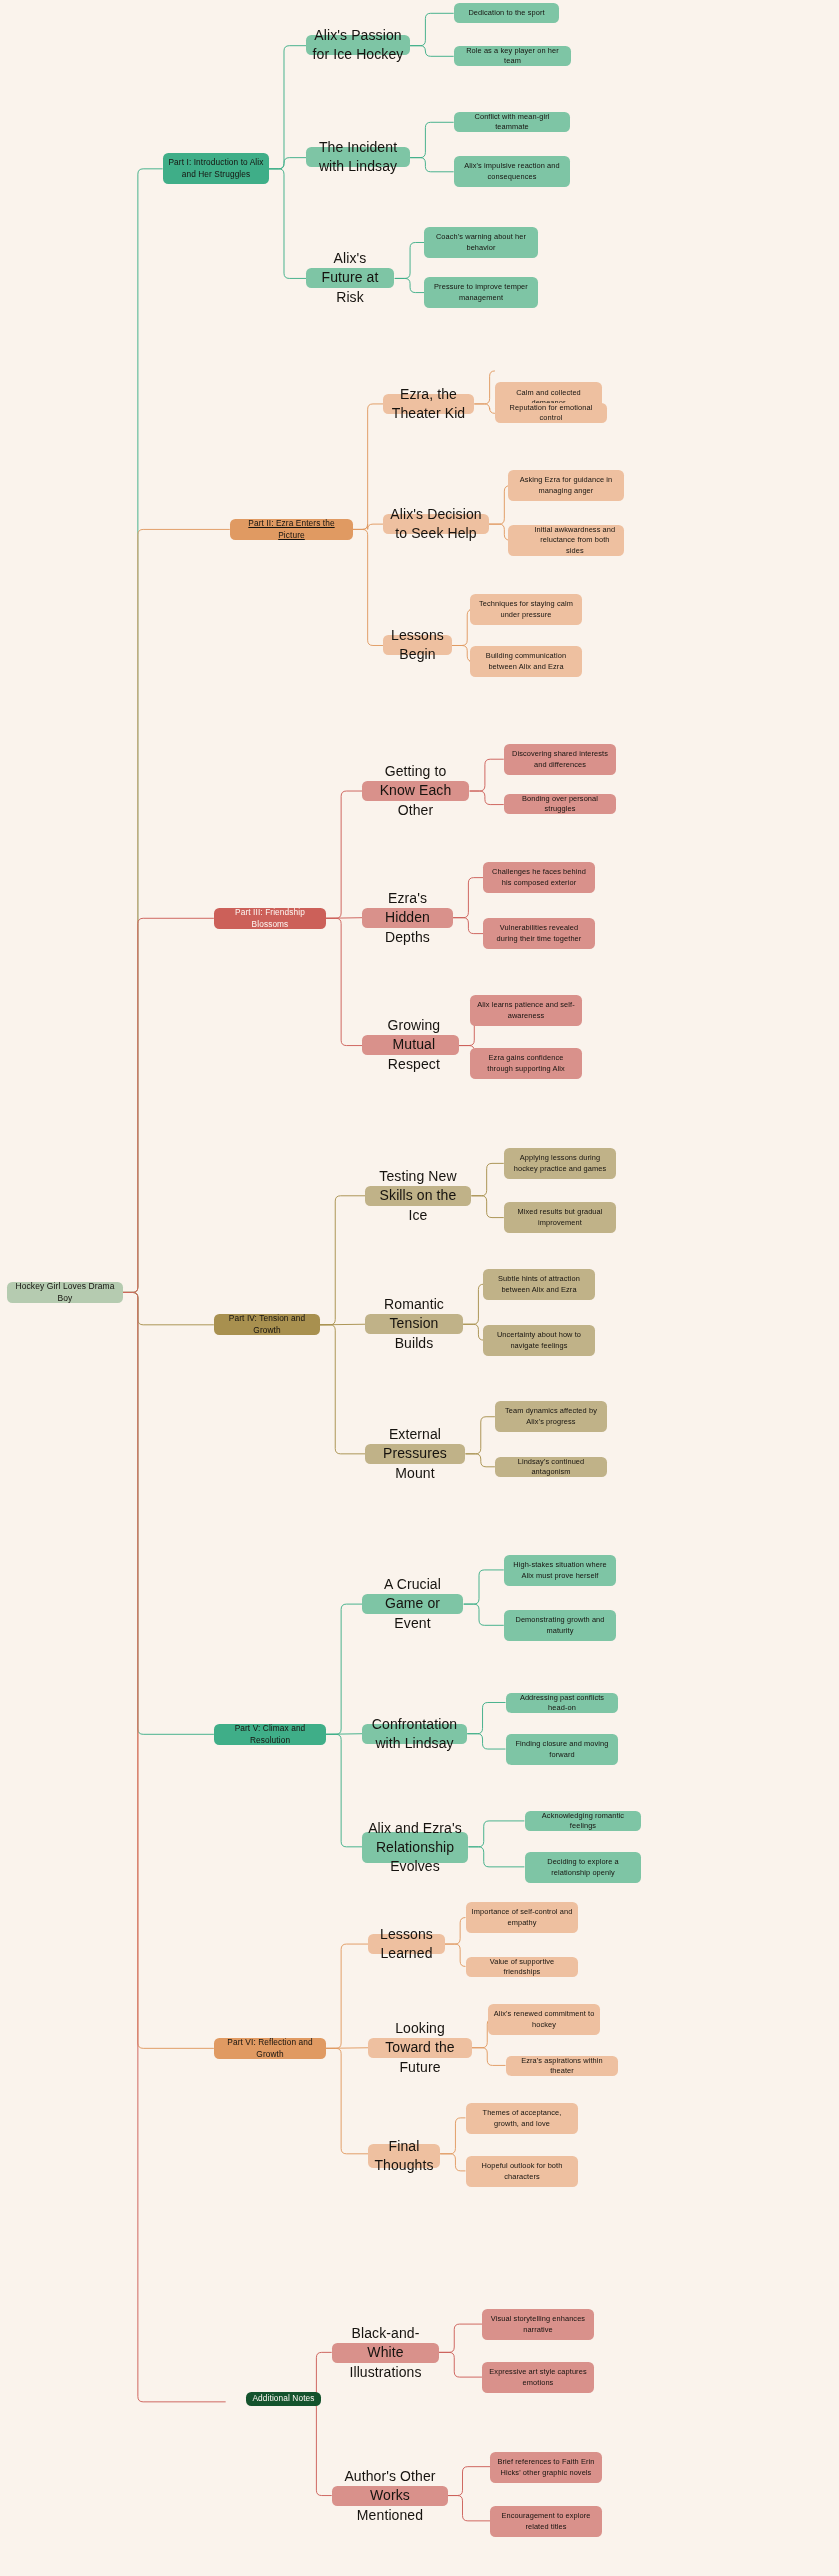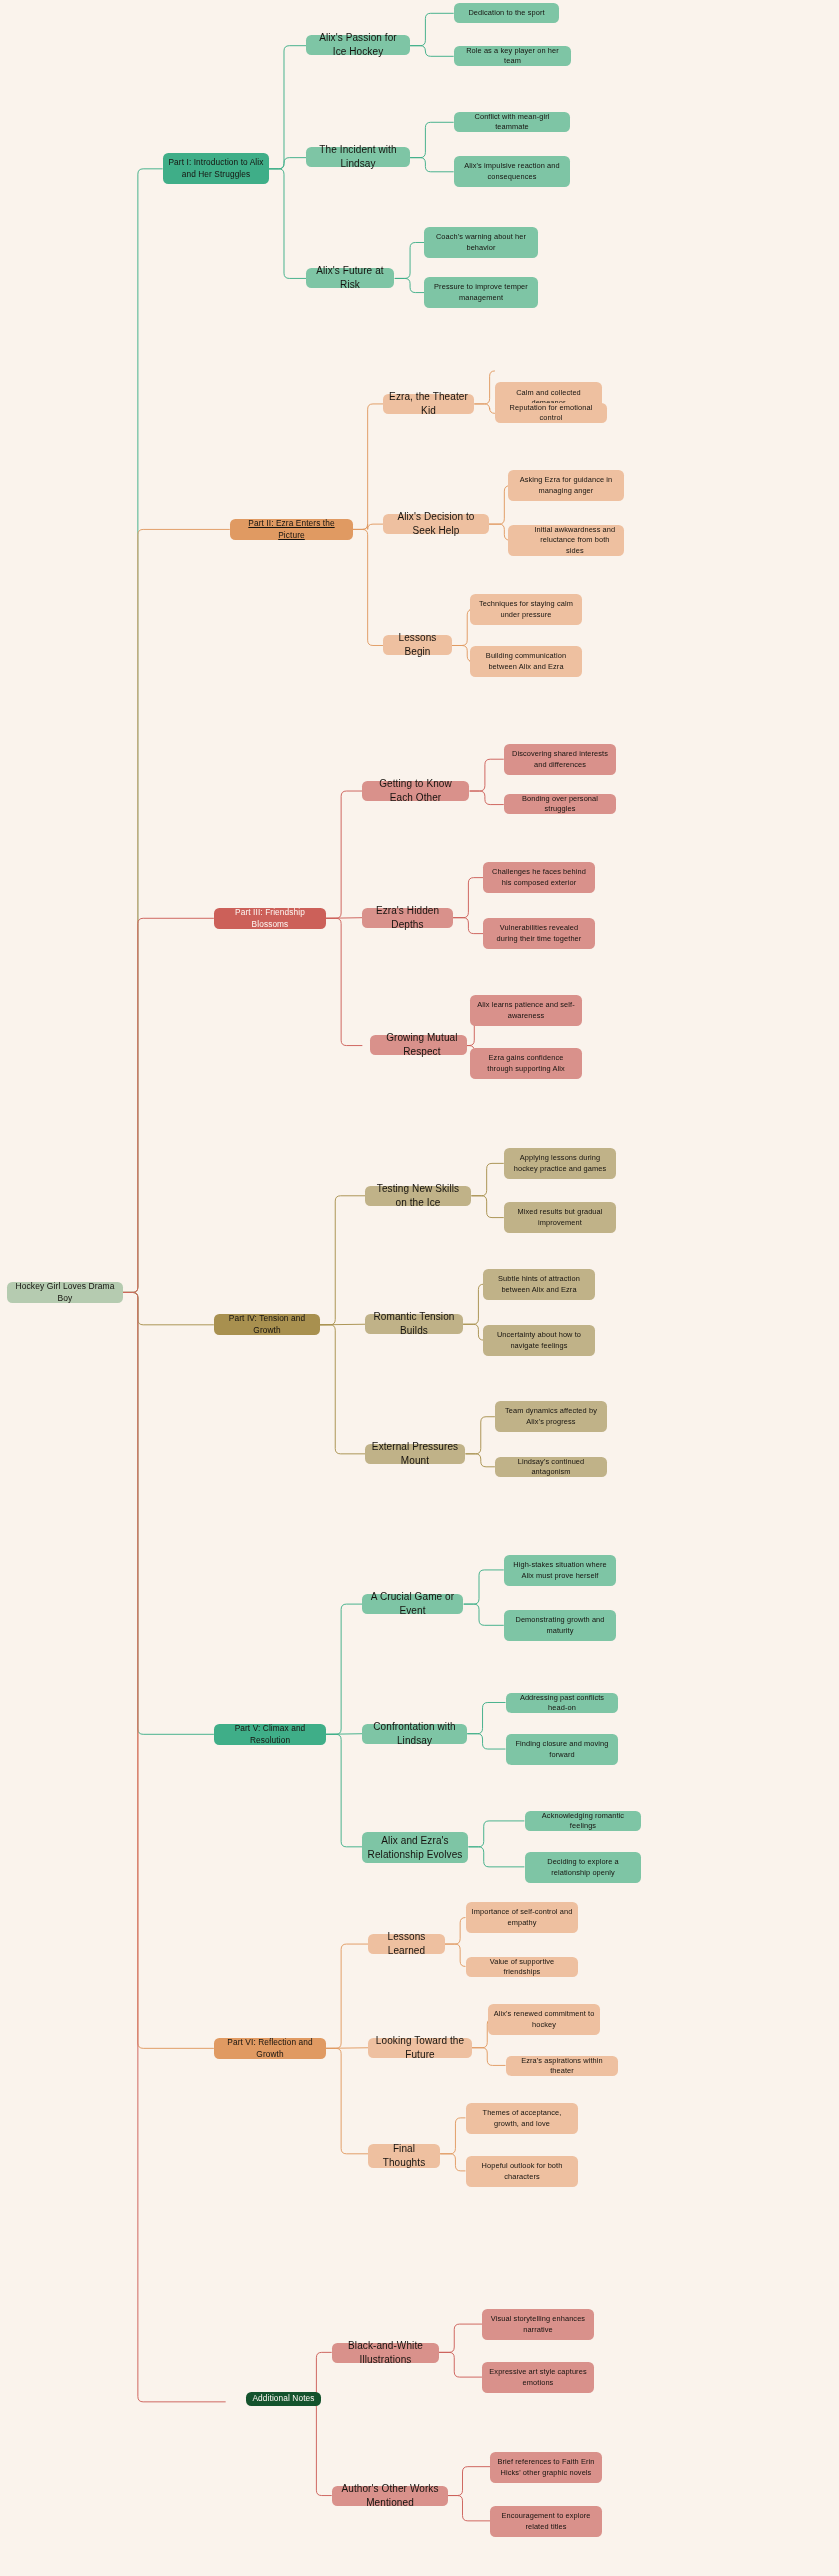--- a/index.html
+++ b/index.html
@@ -17,21 +17,21 @@
     display:flex;align-items:center;justify-content:center;
     text-align:center;
     border-radius:5.3px;
     line-height:1.38;
     padding:3.5px 5.3px;
     color:#16130f;
     letter-spacing:0.1px;
   }
   .root{font-size:8.5px;}
   .lvl1{font-size:8.3px;}
-  .lvl2{font-size:10px;}
+  .lvl2{font-size:14px;}
   .lvl3{font-size:7.4px;}
 </style>
 </head>
 <body>
 
 <div id="canvas">
   <svg class="links" id="link-layer" viewBox="0 0 1424 4371" width="839" height="2576">
       <path d="M 208 2193 H 225 Q 234 2193 234 2184 V 295 Q 234 286 243 286 H 276" fill="none" stroke="#3fae88" stroke-width="1.6"></path>
       <path d="M 456 286 H 473 Q 482 286 482 277 V 86 Q 482 77 491 77 H 520" fill="none" stroke="#3fae88" stroke-width="1.6"></path>
       <path d="M 696 77 H 713 Q 722 77 722 68 V 31 Q 722 22 731 22 H 770" fill="none" stroke="#3fae88" stroke-width="1.6"></path>
@@ -178,21 +178,21 @@
       </div>
       <div class="node lvl2" style="left: 362px; top: 908px; width: 91px; height: 20px; background: rgb(217, 145, 139);">
         <span>Ezra's Hidden Depths</span>
       </div>
       <div class="node lvl3" style="left: 483px; top: 862px; width: 112px; height: 31px; background: rgb(217, 145, 139);">
         <span>Challenges he faces behind his composed exterior</span>
       </div>
       <div class="node lvl3" style="left: 483px; top: 918px; width: 112px; height: 31px; background: rgb(217, 145, 139);">
         <span>Vulnerabilities revealed during their time together</span>
       </div>
-      <div class="node lvl2" style="left: 370px; top: 1035px; width: 97px; height: 20px; background: rgb(217, 145, 139); padding-left: 12px;">
+      <div class="node lvl2" style="left: 362px; top: 1035px; width: 97px; height: 20px; background: rgb(217, 145, 139); padding-left: 12px;">
         <span>Growing Mutual Respect</span>
       </div>
       <div class="node lvl3" style="left: 470px; top: 995px; width: 112px; height: 31px; background: rgb(217, 145, 139);">
         <span>Alix learns patience and self-awareness</span>
       </div>
       <div class="node lvl3" style="left: 470px; top: 1048px; width: 112px; height: 31px; background: rgb(217, 145, 139);">
         <span>Ezra gains confidence through supporting Alix</span>
       </div>
       <div class="node lvl1" style="left: 214px; top: 1314px; width: 106px; height: 21px; background: rgb(168, 144, 79); color: rgb(22, 19, 15);">
         <span>Part IV: Tension and Growth</span>

